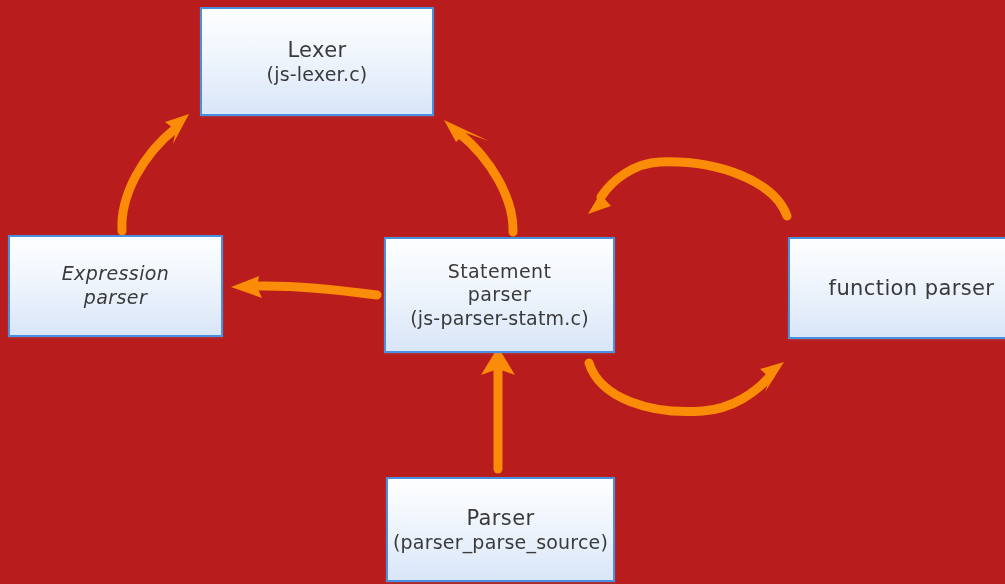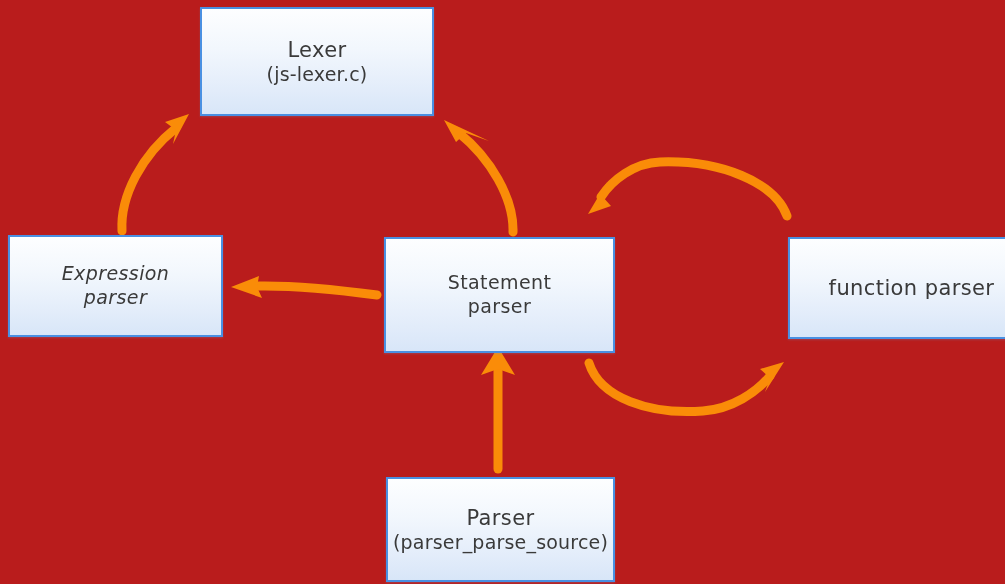--- a/index.html
+++ b/index.html
@@ -114,20 +114,21 @@
   </div>
 
   <div class="node narrow" id="node-expression">
     <div class="line-main">Expression</div>
     <div class="line-main">parser</div>
   </div>
 
   <div class="node narrow" id="node-statement">
     <div class="line-main">Statement</div>
     <div class="line-main">parser</div>
+    <div class="line-sub">(js-parser-statm.c)</div>
   </div>
 
   <div class="node" id="node-function">
     <div class="line-main">function parser</div>
   </div>
 
   <div class="node" id="node-parser">
     <div class="line-main">Parser</div>
     <div class="line-sub">(parser_parse_source)</div>
   </div>

